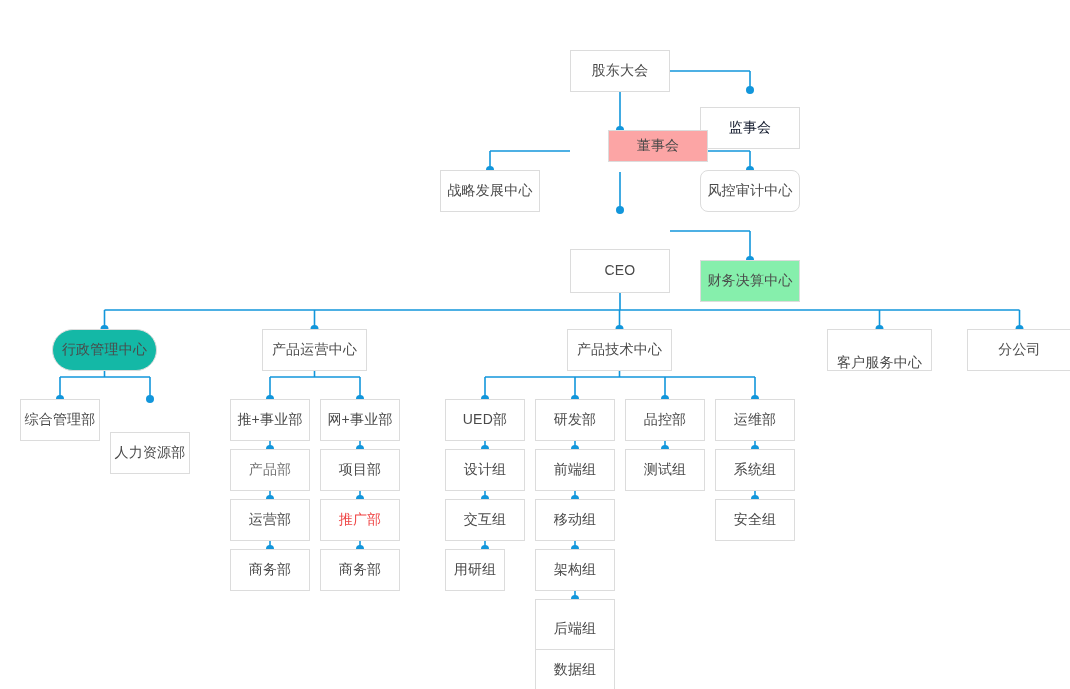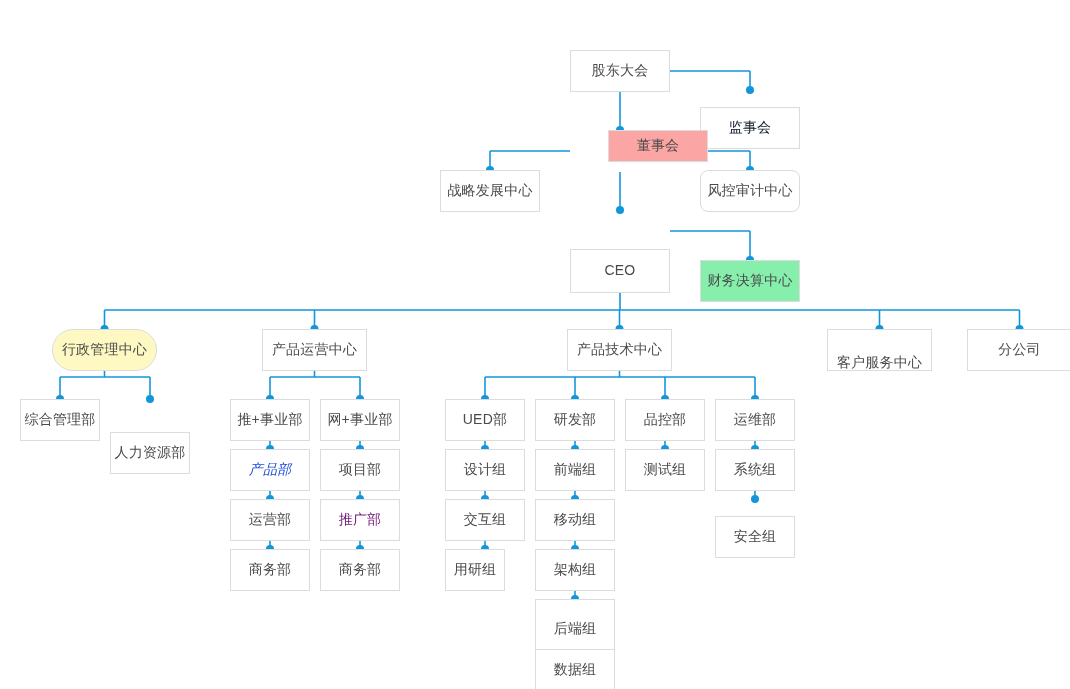--- a/index.html
+++ b/index.html
@@ -152,21 +152,21 @@
       </div>
       <div class="node" style="left: 700px; top: 170px; width: 100px; height: 42px; border-color: rgb(220, 220, 220); background: rgb(255, 255, 255); color: rgb(74, 74, 74); border-radius: 8px;">
         <span class="node-label">风控审计中心</span>
       </div>
       <div class="node" style="left: 570px; top: 210px; width: 100px; height: 44px; border-color: rgb(220, 220, 220); background: rgb(255, 255, 255); color: rgb(74, 74, 74); margin-top: 39px;">
         <span class="node-label">CEO</span>
       </div>
       <div class="node" style="left: 700px; top: 260px; width: 100px; height: 42px; border-color: rgb(220, 220, 220); background: #86efac; color: rgb(74, 74, 74); text-align: right;">
         <span class="node-label">财务决算中心</span>
       </div>
-      <div class="node" style="left: 52px; top: 329px; width: 105px; height: 42px; border-color: rgb(220, 220, 220); background: #fef9c3; color: rgb(74, 74, 74); border-radius: 21px;">
+      <div class="node" style="left: 52px; top: 329px; width: 105px; height: 42px; border-color: rgb(220, 220, 220); background: #14b8a6; color: rgb(74, 74, 74); border-radius: 21px;">
         <span class="node-label">行政管理中心</span>
       </div>
       <div class="node" style="left: 262px; top: 329px; width: 105px; height: 42px; border-color: rgb(220, 220, 220); background: rgb(255, 255, 255); color: rgb(74, 74, 74);">
         <span class="node-label">产品运营中心</span>
       </div>
       <div class="node" style="left: 567px; top: 329px; width: 105px; height: 42px; border-color: rgb(220, 220, 220); background: rgb(255, 255, 255); color: rgb(74, 74, 74);">
         <span class="node-label">产品技术中心</span>
       </div>
       <div class="node" style="left: 827px; top: 329px; width: 105px; height: 42px; border-color: rgb(220, 220, 220); background: rgb(255, 255, 255); color: rgb(74, 74, 74); align-items: flex-end;">
         <span class="node-label">客户服务中心</span>
@@ -179,30 +179,30 @@
       </div>
       <div class="node" style="left: 110px; top: 399px; width: 80px; height: 42px; border-color: rgb(220, 220, 220); background: rgb(255, 255, 255); color: rgb(74, 74, 74); margin-top: 33px;">
         <span class="node-label">人力资源部</span>
       </div>
       <div class="node" style="left: 230px; top: 399px; width: 80px; height: 42px; border-color: rgb(220, 220, 220); background: rgb(255, 255, 255); color: rgb(74, 74, 74);">
         <span class="node-label">推+事业部</span>
       </div>
       <div class="node" style="left: 320px; top: 399px; width: 80px; height: 42px; border-color: rgb(220, 220, 220); background: rgb(255, 255, 255); color: rgb(74, 74, 74); text-align: right;">
         <span class="node-label">网+事业部</span>
       </div>
-      <div class="node" style="left: 230px; top: 449px; width: 80px; height: 42px; border-color: rgb(220, 220, 220); background: rgb(255, 255, 255); color: #1d4ed8; font-style: italic;">
+      <div class="node" style="left: 230px; top: 449px; width: 80px; height: 42px; border-color: rgb(220, 220, 220); background: rgb(255, 255, 255); color: #737373;">
         <span class="node-label">产品部</span>
       </div>
       <div class="node" style="left: 320px; top: 449px; width: 80px; height: 42px; border-color: rgb(220, 220, 220); background: rgb(255, 255, 255); color: rgb(74, 74, 74);">
         <span class="node-label">项目部</span>
       </div>
       <div class="node" style="left: 230px; top: 499px; width: 80px; height: 42px; border-color: rgb(220, 220, 220); background: rgb(255, 255, 255); color: rgb(74, 74, 74);">
         <span class="node-label">运营部</span>
       </div>
-      <div class="node" style="left: 320px; top: 499px; width: 80px; height: 42px; border-color: rgb(220, 220, 220); background: rgb(255, 255, 255); color: #701a75;">
+      <div class="node" style="left: 320px; top: 499px; width: 80px; height: 42px; border-color: rgb(220, 220, 220); background: rgb(255, 255, 255); color: #ef4444;">
         <span class="node-label">推广部</span>
       </div>
       <div class="node" style="left: 230px; top: 549px; width: 80px; height: 42px; border-color: rgb(220, 220, 220); background: rgb(255, 255, 255); color: rgb(74, 74, 74);">
         <span class="node-label">商务部</span>
       </div>
       <div class="node" style="left: 320px; top: 549px; width: 80px; height: 42px; border-color: rgb(220, 220, 220); background: rgb(255, 255, 255); color: rgb(74, 74, 74);">
         <span class="node-label">商务部</span>
       </div>
       <div class="node" style="left: 445px; top: 399px; width: 80px; height: 42px; border-color: rgb(220, 220, 220); background: rgb(255, 255, 255); color: rgb(74, 74, 74);">
         <span class="node-label">UED部</span>
@@ -227,21 +227,21 @@
       </div>
       <div class="node" style="left: 715px; top: 449px; width: 80px; height: 42px; border-color: rgb(220, 220, 220); background: rgb(255, 255, 255); color: rgb(74, 74, 74);">
         <span class="node-label">系统组</span>
       </div>
       <div class="node" style="left: 445px; top: 499px; width: 80px; height: 42px; border-color: rgb(220, 220, 220); background: rgb(255, 255, 255); color: rgb(74, 74, 74);">
         <span class="node-label">交互组</span>
       </div>
       <div class="node" style="left: 535px; top: 499px; width: 80px; height: 42px; border-color: rgb(220, 220, 220); background: rgb(255, 255, 255); color: rgb(74, 74, 74);">
         <span class="node-label">移动组</span>
       </div>
-      <div class="node" style="left: 715px; top: 499px; width: 80px; height: 42px; border-color: rgb(220, 220, 220); background: rgb(255, 255, 255); color: rgb(74, 74, 74); margin-top: 17px;">
+      <div class="node" style="left: 715px; top: 499px; width: 80px; height: 42px; border-color: rgb(220, 220, 220); background: rgb(255, 255, 255); color: rgb(74, 74, 74);">
         <span class="node-label">安全组</span>
       </div>
       <div class="node" style="left: 445px; top: 549px; width: 60px; height: 42px; border-color: rgb(220, 220, 220); background: rgb(255, 255, 255); color: rgb(74, 74, 74);">
         <span class="node-label">用研组</span>
       </div>
       <div class="node" style="left: 535px; top: 549px; width: 80px; height: 42px; border-color: rgb(220, 220, 220); background: rgb(255, 255, 255); color: rgb(74, 74, 74);">
         <span class="node-label">架构组</span>
       </div>
       <div class="node" style="left: 535px; top: 599px; width: 80px; height: 60px; border-color: rgb(220, 220, 220); background: rgb(255, 255, 255); color: rgb(74, 74, 74);">
         <span class="node-label">后端组</span>

